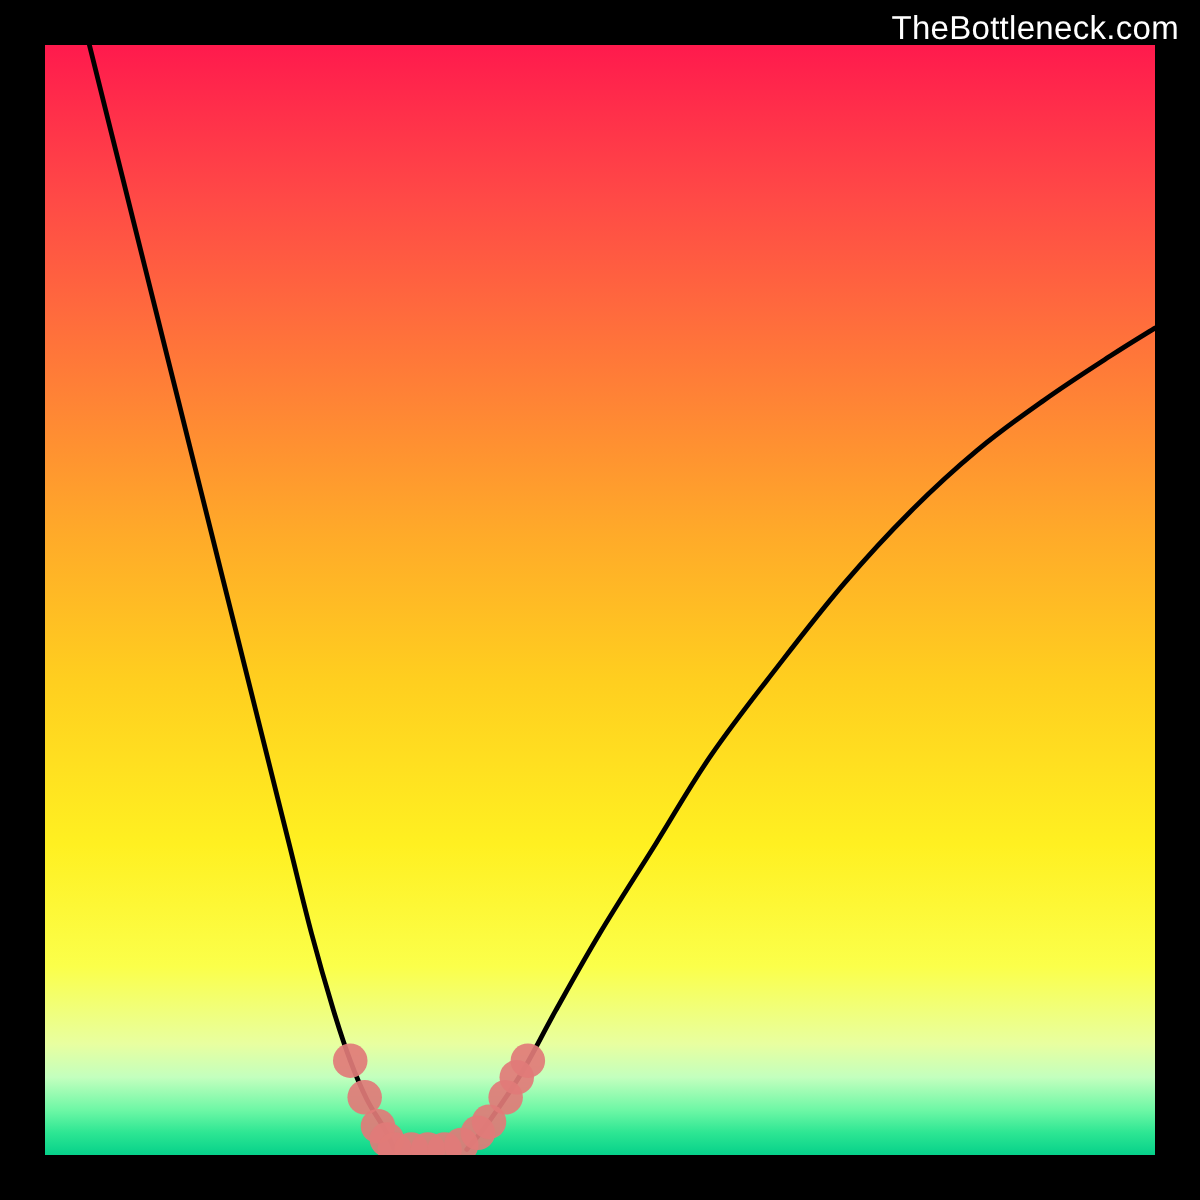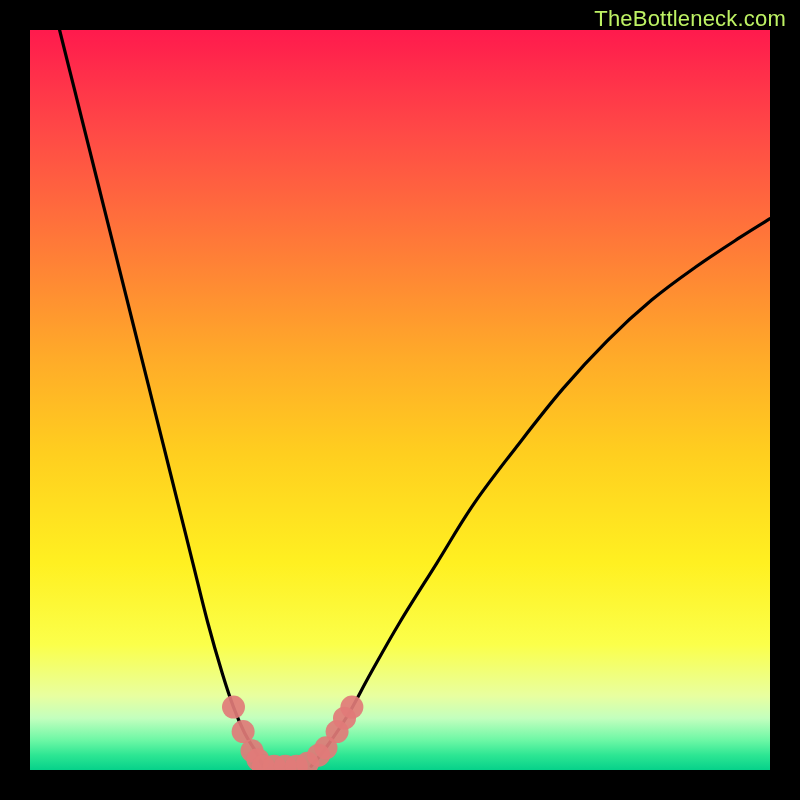--- a/index.html
+++ b/index.html
@@ -48,21 +48,21 @@
   .curves {
     position: absolute;
     inset: 0;
     width: 100%;
     height: 100%;
   }
   .watermark {
     position: absolute;
     top: 6px;
     right: 14px;
-    color: #bef264;
+    color: #ffffff;
     font-size: 22px;
     letter-spacing: 0.2px;
     font-weight: 400;
     user-select: none;
   }
 </style>
 </head>
 <body>
 
 <div class="frame">

